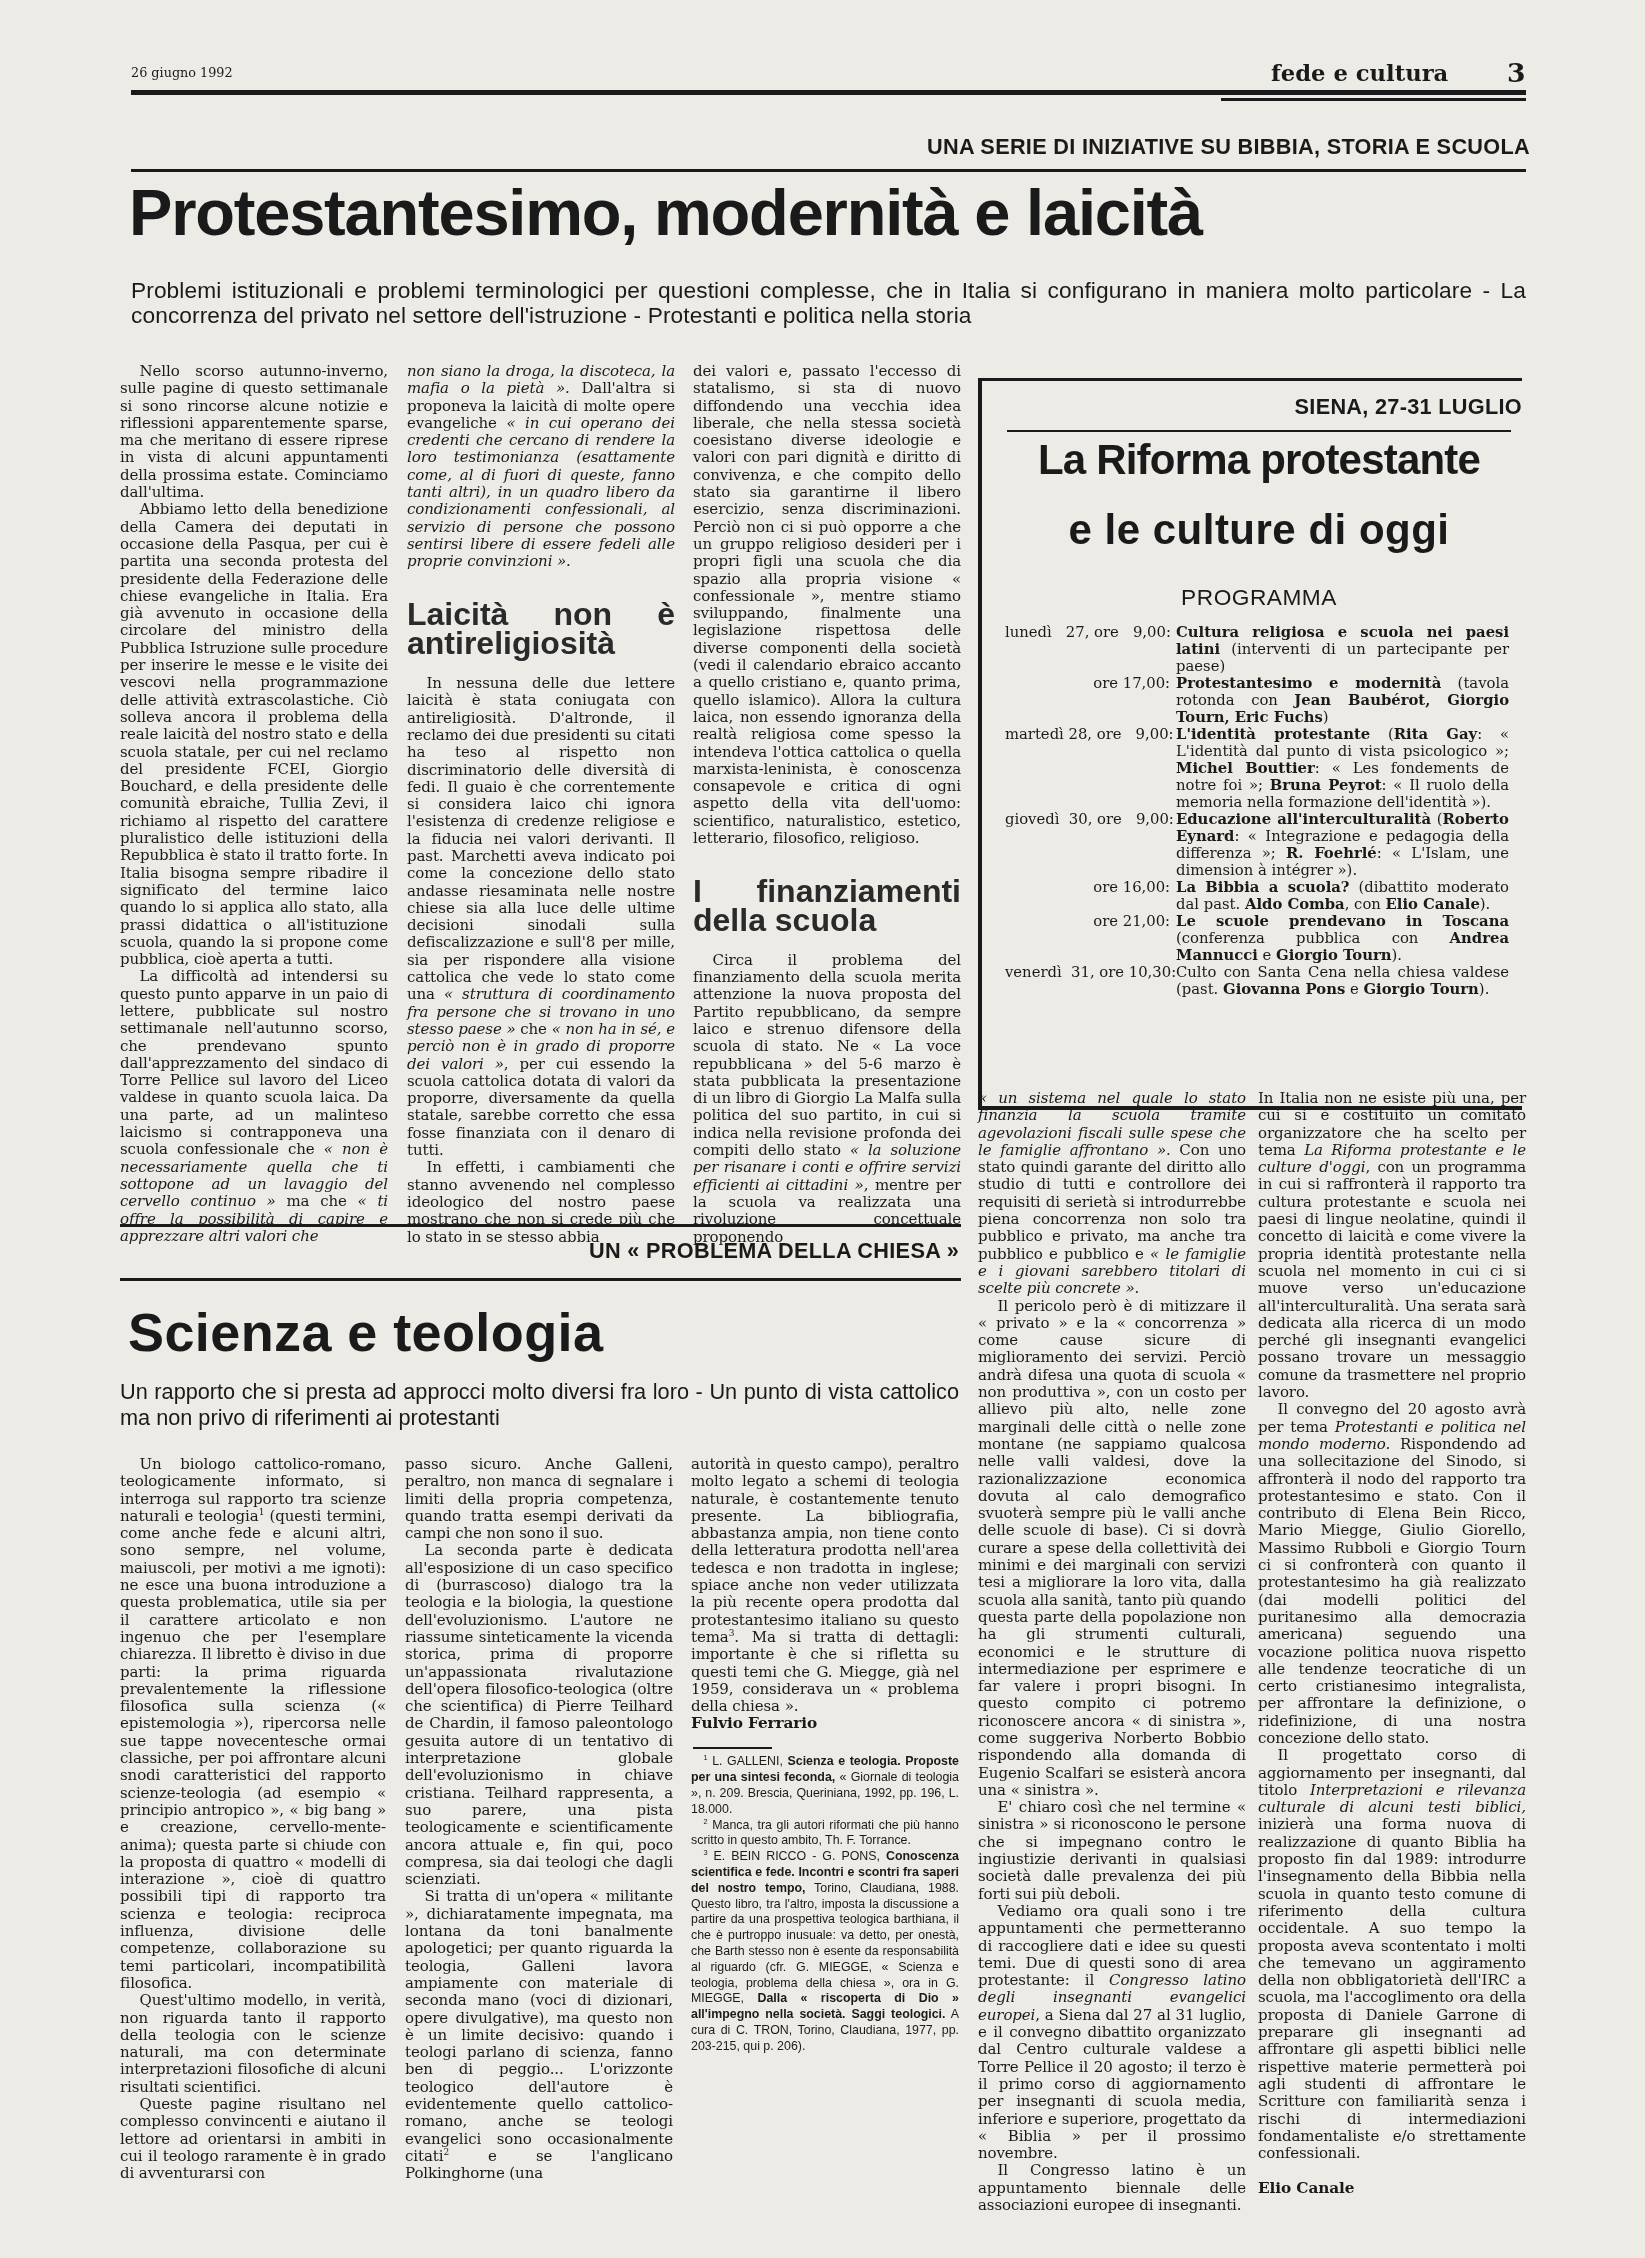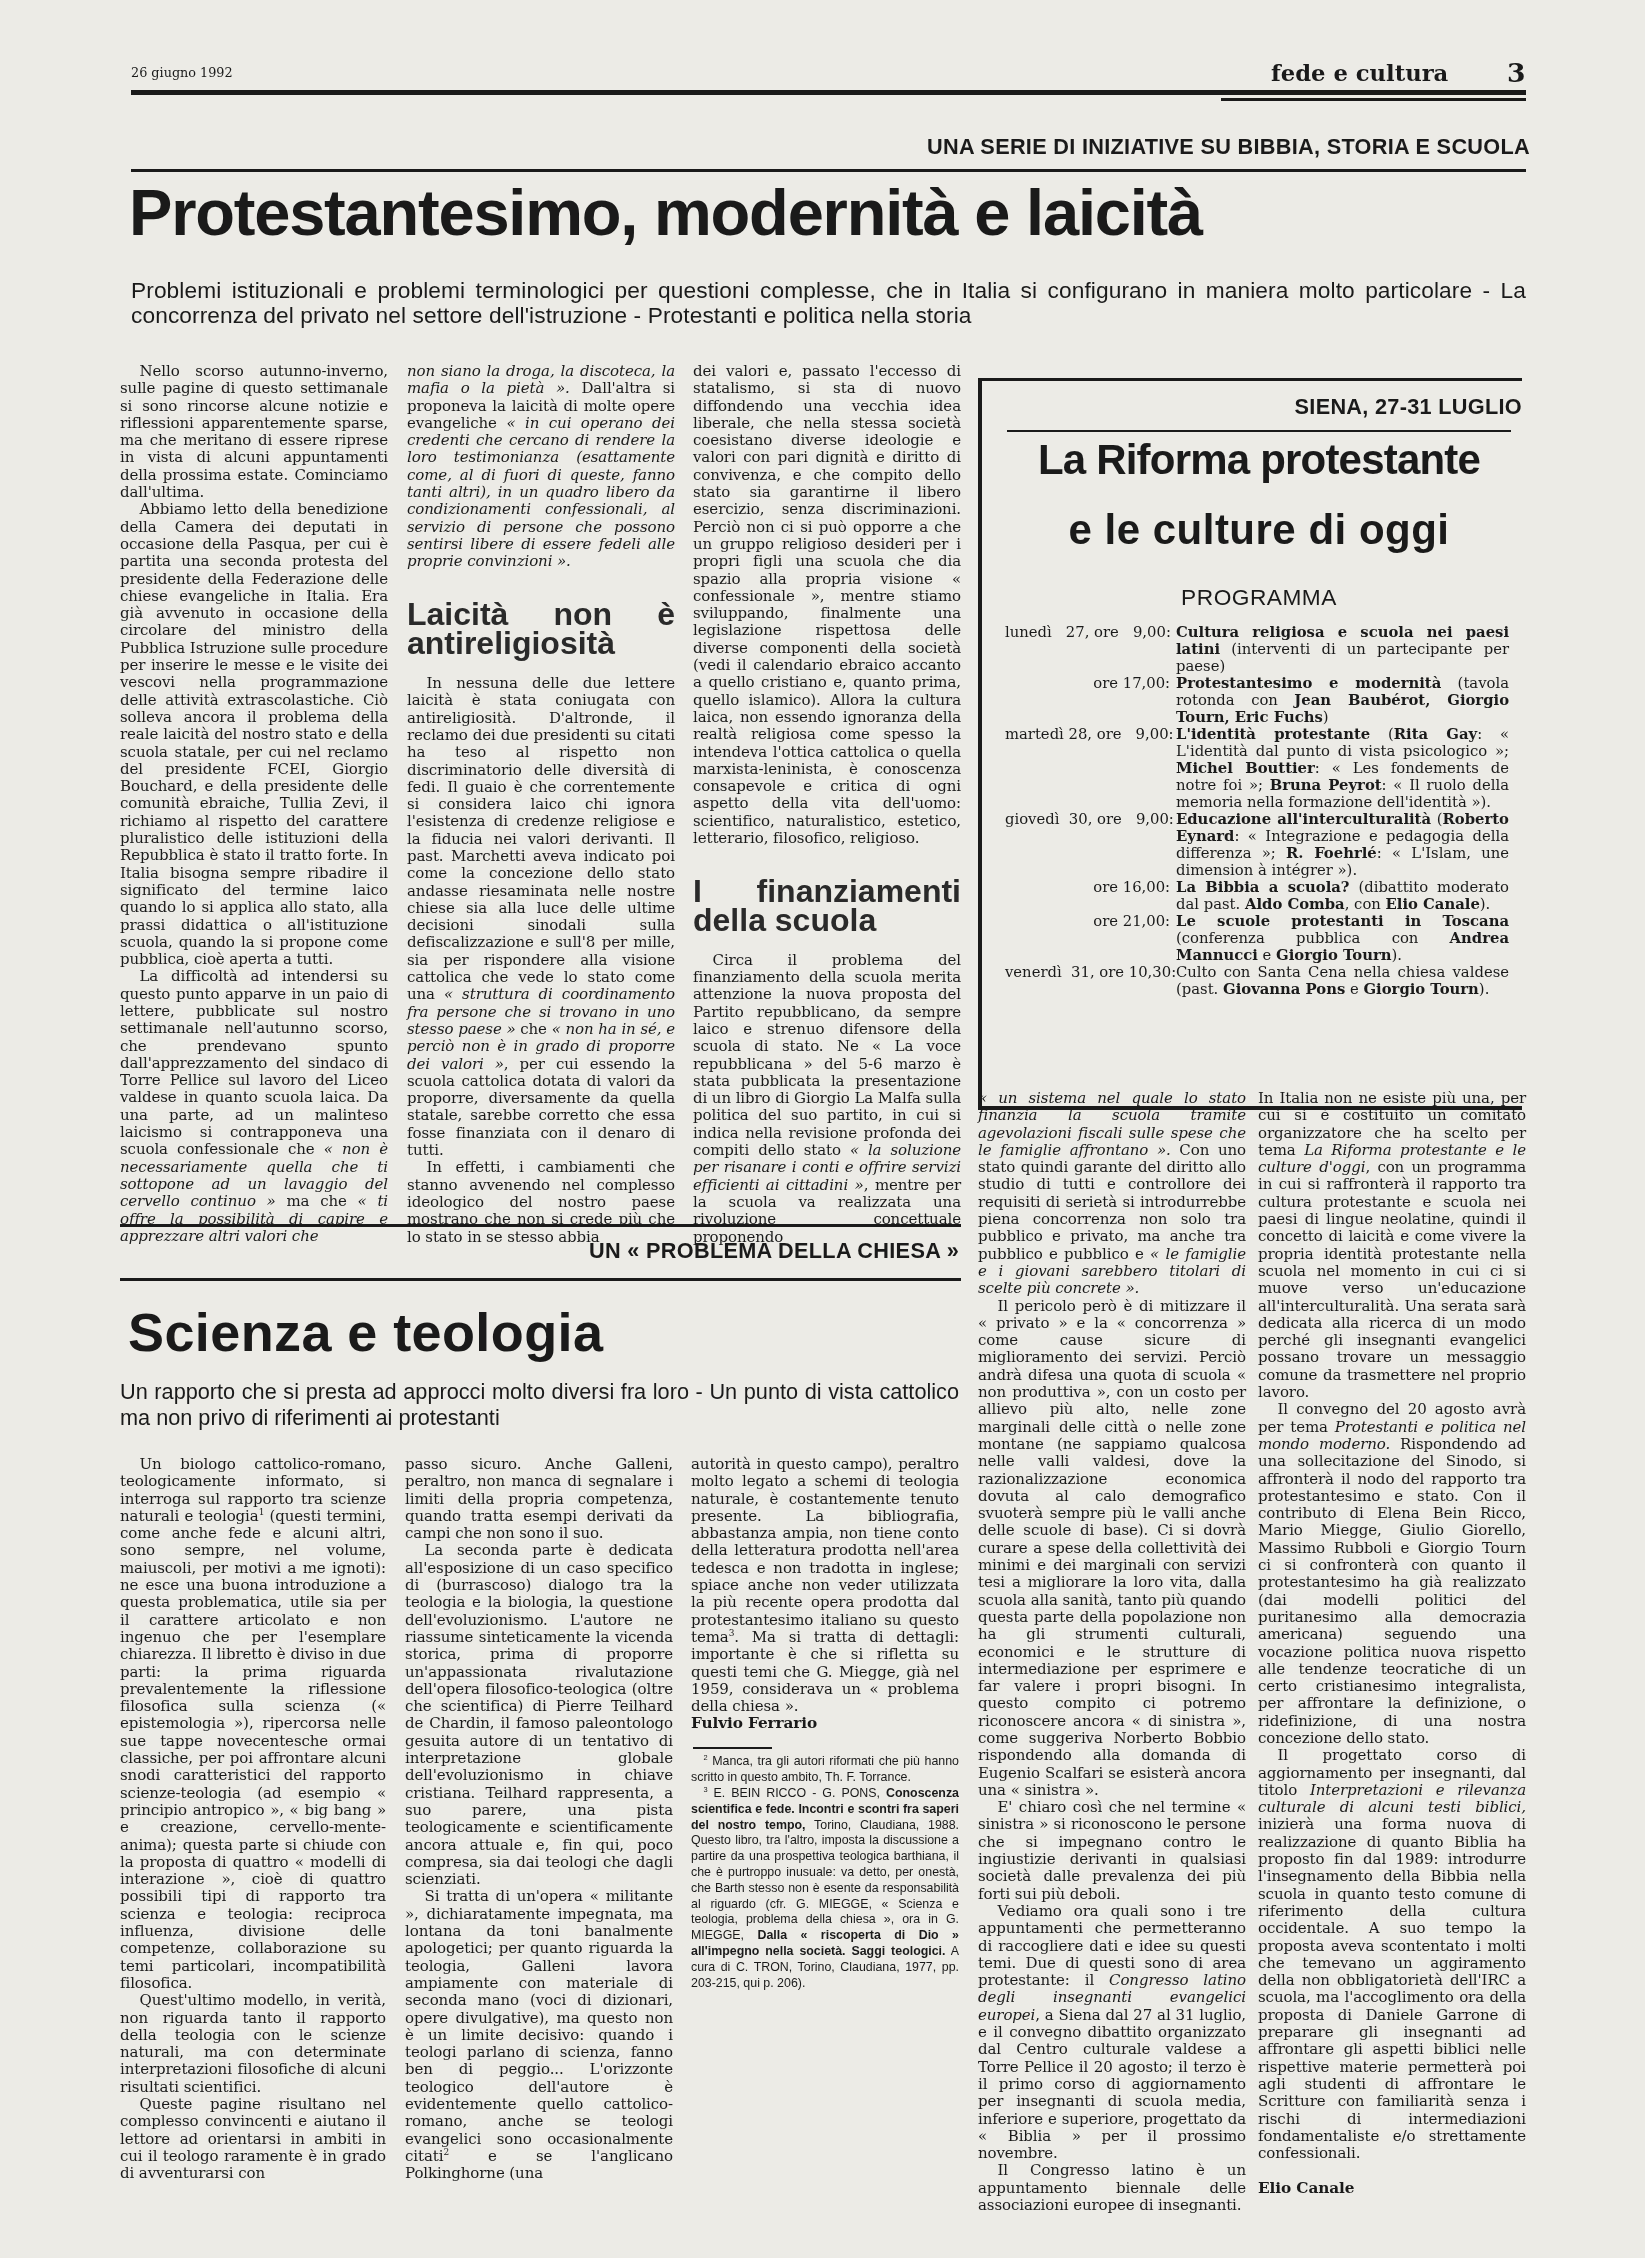--- a/index.html
+++ b/index.html
@@ -85,21 +85,21 @@
   <div class="row">
       <span class="when">giovedì  30, ore   9,00:</span>
       <span class="what"><b>Educazione all'interculturalità</b><span> (</span><b>Roberto Eynard</b><span>: « Integrazione e pedagogia della differenza »; </span><b>R. Foehrlé</b><span>: « L'Islam, une dimension à intégrer »).</span></span>
     </div>
   <div class="row">
       <span class="when">ore 16,00:</span>
       <span class="what"><b>La Bibbia a scuola?</b><span> (dibattito moderato dal past. </span><b>Aldo Comba</b><span>, con </span><b>Elio Canale</b><span>).</span></span>
     </div>
   <div class="row">
       <span class="when">ore 21,00:</span>
-      <span class="what"><b>Le scuole protestanti in Toscana</b><span> (conferenza pubblica con </span><b>Andrea Mannucci</b><span> e </span><b>Giorgio Tourn</b><span>).</span></span>
+      <span class="what"><b>Le scuole prendevano in Toscana</b><span> (conferenza pubblica con </span><b>Andrea Mannucci</b><span> e </span><b>Giorgio Tourn</b><span>).</span></span>
     </div>
   <div class="row">
       <span class="when">venerdì  31, ore 10,30:</span>
       <span class="what"><b></b><span>Culto con Santa Cena nella chiesa valdese (past. </span><b>Giovanna Pons</b><span> e </span><b>Giorgio Tourn</b><span>).</span></span>
     </div>
 </div>
 
 <div class="col" style="left:978px;top:1090px;width:268px;">
   <p class="noind"><i>« un sistema nel quale lo stato finanzia la scuola tramite agevolazioni fiscali sulle spese che le famiglie affrontano ».</i><span> Con uno stato quindi garante del diritto allo studio di tutti e controllore dei requisiti di serietà si introdurrebbe piena concorrenza non solo tra pubblico e privato, ma anche tra pubblico e pubblico e </span><i>« le famiglie e i giovani sarebbero titolari di scelte più concrete ».</i></p>
   <p>Il pericolo però è di mitizzare il « privato » e la « concorrenza » come cause sicure di miglioramento dei servizi. Perciò andrà difesa una quota di scuola « non produttiva », con un costo per allievo più alto, nelle zone marginali delle città o nelle zone montane (ne sappiamo qualcosa nelle valli valdesi, dove la razionalizzazione economica dovuta al calo demografico svuoterà sempre più le valli anche delle scuole di base). Ci si dovrà curare a spese della collettività dei minimi e dei marginali con servizi tesi a migliorare la loro vita, dalla scuola alla sanità, tanto più quando questa parte della popolazione non ha gli strumenti culturali, economici e le strutture di intermediazione per esprimere e far valere i propri bisogni. In questo compito ci potremo riconoscere ancora « di sinistra », come suggeriva Norberto Bobbio rispondendo alla domanda di Eugenio Scalfari se esisterà ancora una « sinistra ».</p>
@@ -131,17 +131,18 @@
   <p class="noind">passo sicuro. Anche Galleni, peraltro, non manca di segnalare i limiti della propria competenza, quando tratta esempi derivati da campi che non sono il suo.</p>
   <p>La seconda parte è dedicata all'esposizione di un caso specifico di (burrascoso) dialogo tra la teologia e la biologia, la questione dell'evoluzionismo. L'autore ne riassume sinteticamente la vicenda storica, prima di proporre un'appassionata rivalutazione dell'opera filosofico-teologica (oltre che scientifica) di Pierre Teilhard de Chardin, il famoso paleontologo gesuita autore di un tentativo di interpretazione globale dell'evoluzionismo in chiave cristiana. Teilhard rappresenta, a suo parere, una pista teologicamente e scientificamente ancora attuale e, fin qui, poco compresa, sia dai teologi che dagli scienziati.</p>
   <p><span>Si tratta di un'opera « militante », dichiaratamente impegnata, ma lontana da toni banalmente apologetici; per quanto riguarda la teologia, Galleni lavora ampiamente con materiale di seconda mano (voci di dizionari, opere divulgative), ma questo non è un limite decisivo: quando i teologi parlano di scienza, fanno ben di peggio... L'orizzonte teologico dell'autore è evidentemente quello cattolico-romano, anche se teologi evangelici sono occasionalmente citati</span><sup>2</sup><span> e se l'anglicano Polkinghorne (una</span></p>
 </div>
 
 <div class="col" style="left:691px;top:1456px;width:268px;">
   <p class="noind"><span>autorità in questo campo), peraltro molto legato a schemi di teologia naturale, è costantemente tenuto presente. La bibliografia, abbastanza ampia, non tiene conto della letteratura prodotta nell'area tedesca e non tradotta in inglese; spiace anche non veder utilizzata la più recente opera prodotta dal protestantesimo italiano su questo tema</span><sup>3</sup><span>. Ma si tratta di dettagli: importante è che si rifletta su questi temi che G. Miegge, già nel 1959, considerava un « problema della chiesa ».</span></p>
   <p class="sig">Fulvio Ferrario</p>
   <div style="width:79px;height:2px;background:#1a1a1a;margin:13.8px 0 5.9px 2px;"></div>
   <div class="foot">
+    <p><sup>1</sup> <span>L. GALLENI, </span><b>Scienza e teologia. Proposte per una sintesi feconda,</b><span> « Giornale di teologia », n. 209. Brescia, Queriniana, 1992, pp. 196, L. 18.000.</span></p>
     <p><sup>2</sup> <span>Manca, tra gli autori riformati che più hanno scritto in questo ambito, Th. F. Torrance.</span></p>
     <p><sup>3</sup> <span>E. BEIN RICCO - G. PONS, </span><b>Conoscenza scientifica e fede. Incontri e scontri fra saperi del nostro tempo,</b><span> Torino, Claudiana, 1988. Questo libro, tra l'altro, imposta la discussione a partire da una prospettiva teologica barthiana, il che è purtroppo inusuale: va detto, per onestà, che Barth stesso non è esente da responsabilità al riguardo (cfr. G. MIEGGE, « Scienza e teologia, problema della chiesa », ora in G. MIEGGE, </span><b>Dalla « riscoperta di Dio » all'impegno nella società. Saggi teologici.</b><span> A cura di C. TRON, Torino, Claudiana, 1977, pp. 203-215, qui p. 206).</span></p>
   </div>
 </div>
 
 
 </body></html>

